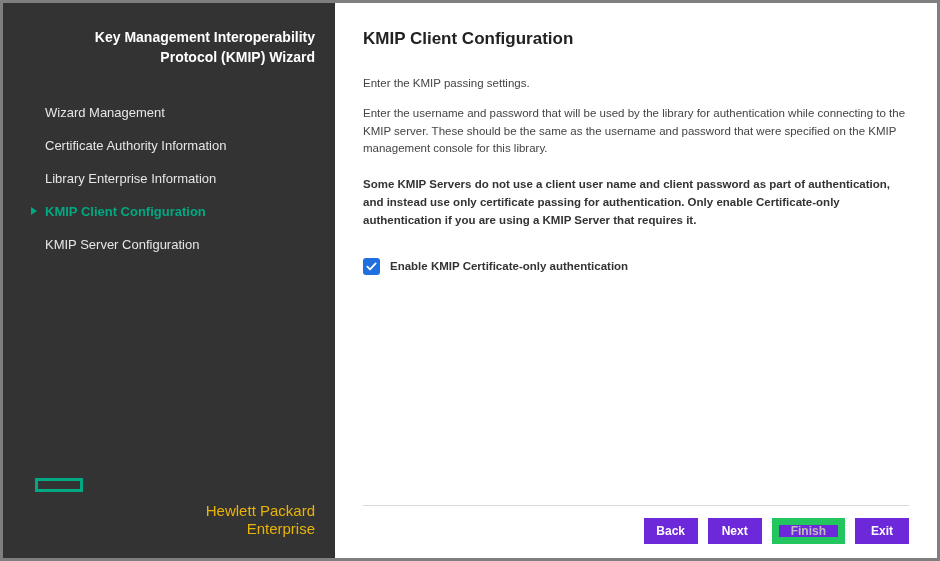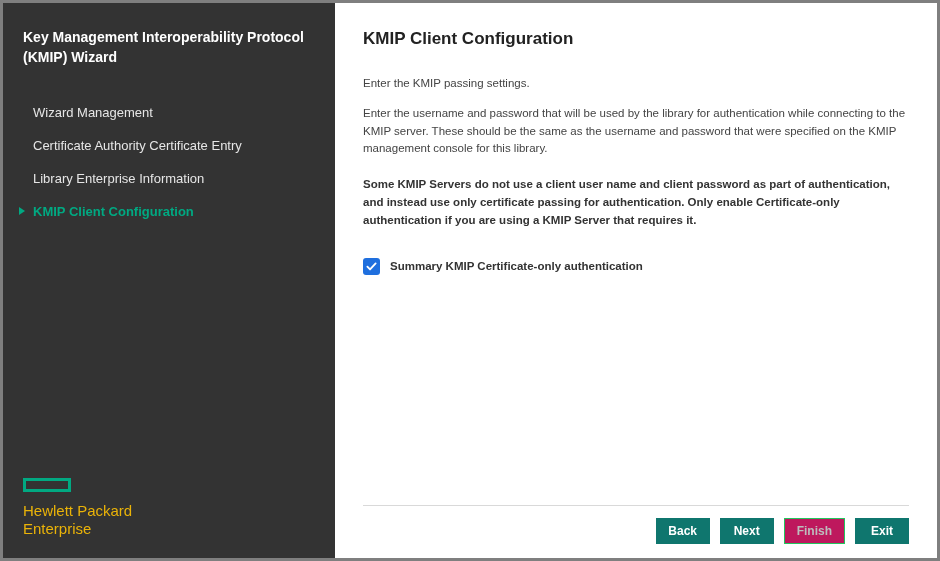--- a/index.html
+++ b/index.html
@@ -19,23 +19,24 @@
     background: #fff;
     display: flex;
     flex-direction: row;
     overflow: hidden;
   }
   .sidebar {
     width: 332px;
     height: 100%;
     background: #333333;
     color: #ffffff;
-    padding: 24px 20px 16px 20px;
+    padding: 24px 20px 16px 32px;
     display: flex;
     flex-direction: column;
+    text-align: right;
   }
   .sidebar-title {
     font-size: 14px;
     font-weight: bold;
     line-height: 1.45;
     margin-bottom: 28px;
     color: #ffffff;
   }
   .sidebar-nav {
     flex: 1;
@@ -136,49 +137,52 @@
     height: 26px;
     padding: 0 12px;
     font-size: 12px;
     font-weight: 600;
     border: none;
     display: flex;
     align-items: center;
     justify-content: center;
     cursor: pointer;
     color: #fff;
-    background: #0f766e;
+    background: #6d28d9;
   }
   .btn.disabled {
-    background: #be185d;
+    background: #6d28d9;
     color: #bdbdbd;
-    border: 1px solid #22c55e;
+    border: 7px solid #22c55e;
     cursor: default;
   }
 </style>
 </head>
 <body>
 
 <div class="window">
 
   <aside class="sidebar">
     <div class="sidebar-title">Key Management Interoperability Protocol (KMIP) Wizard</div>
 
     <nav class="sidebar-nav">
       <div class="sidebar-item">
         <span>Wizard Management</span>
       </div>
       <div class="sidebar-item">
-        <span>Certificate Authority Certificate Entry</span>
+        <span>Certificate Authority Information</span>
       </div>
       <div class="sidebar-item">
         <span>Library Enterprise Information</span>
       </div>
       <div class="sidebar-item active">
         <span>KMIP Client Configuration</span>
+      </div>
+      <div class="sidebar-item">
+        <span>KMIP Server Configuration</span>
       </div>
     </nav>
 
     <div class="sidebar-footer">
       <div class="hpe-logo-bar"></div>
       <div class="hpe-logo-text">
         <span>Hewlett Packard</span><br>
         <span>Enterprise</span>
       </div>
     </div>
@@ -191,21 +195,21 @@
       <p>Enter the KMIP passing settings.</p>
       <p>Enter the username and password that will be used by the library for authentication while connecting to the KMIP server. These should be the same as the username and password that were specified on the KMIP management console for this library.</p>
       <p class="bold">Some KMIP Servers do not use a client user name and client password as part of authentication, and instead use only certificate passing for authentication. Only enable Certificate-only authentication if you are using a KMIP Server that requires it.</p>
 
       <div class="checkbox-row">
         <div class="checkbox-box">
           <svg viewBox="0 0 12 12">
             <path d="M1.5 6.2 L4.4 9.2 L10.5 2.6" stroke="#ffffff" stroke-width="2" fill="none" stroke-linecap="round" stroke-linejoin="round"></path>
           </svg>
         </div>
-        <span class="checkbox-label">Summary KMIP Certificate-only authentication</span>
+        <span class="checkbox-label">Enable KMIP Certificate-only authentication</span>
       </div>
     </div>
 
     <div class="divider"></div>
 
     <div class="footer">
       <button class="btn">Back</button>
       <button class="btn">Next</button>
       <button class="btn disabled">Finish</button>
       <button class="btn">Exit</button>

